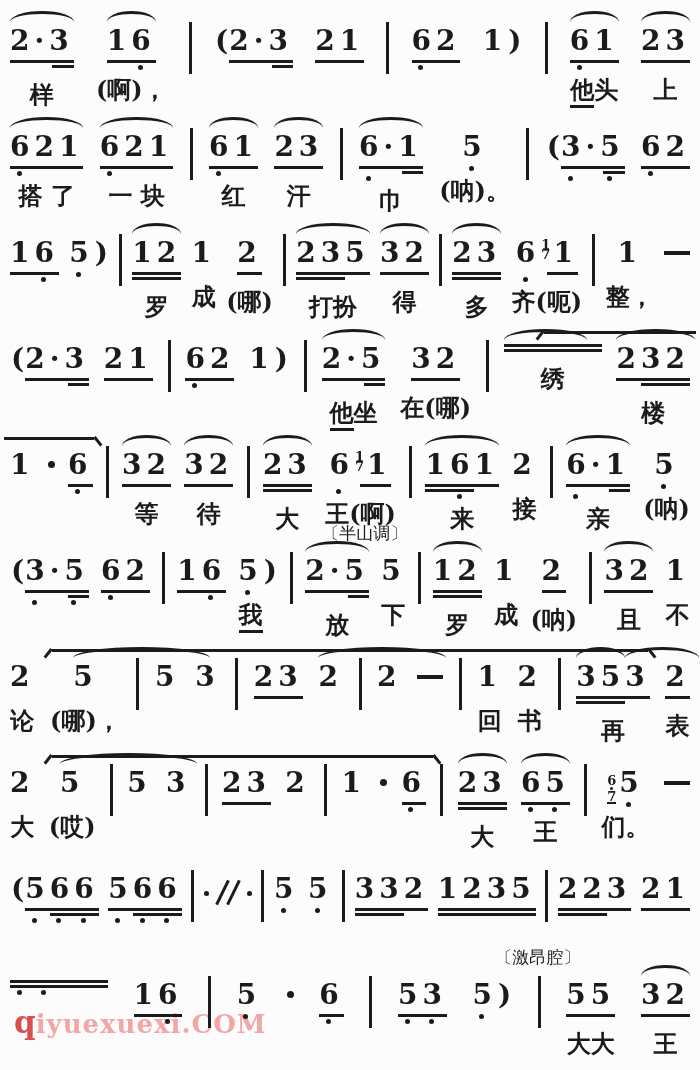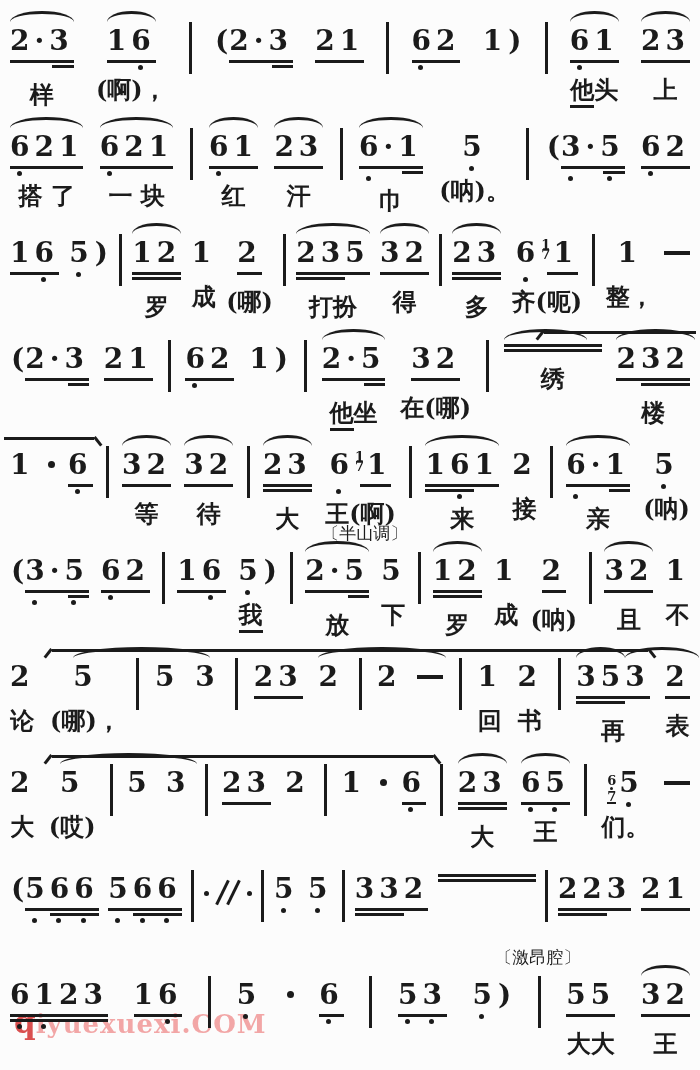--- a/index.html
+++ b/index.html
@@ -1542,20 +1542,21 @@
                 <span class="ch">3</span>
                 <span class="ch">2</span>
               </div>
             </div>
           </div>
         </div>
         <div class="tok">
           <div class="mid">
             <div class="nb">
               <div class="z-slur"></div>
+              <div class="dig"><span class="ch">1</span><span class="ch">2</span><span class="ch">3</span><span class="ch">5</span></div>
               <div class="z-ul">
                 <i class="ub"></i>
                 <i class="ub"></i>
               </div>
               <div class="z-dots">
                 <span class="ch">1</span>
                 <span class="ch">2</span>
                 <span class="ch">3</span>
                 <span class="ch">5</span>
               </div>
@@ -1599,21 +1600,20 @@
         </div>
       </div>
     </div>
     <div class="line">
       <div class="linelabel" style="left: 71%;">〔激昂腔〕</div>
       <div class="row">
         <div class="tok">
           <div class="mid">
             <div class="nb">
               <div class="z-slur"></div>
-              <div class="dig"><span class="ch">6</span><span class="ch">1</span><span class="ch">2</span><span class="ch">3</span></div>
               <div class="z-ul">
                 <i class="ub"></i>
                 <i class="ub"></i>
               </div>
               <div class="z-dots">
                 <span class="ch">6<i class="od"></i></span>
                 <span class="ch">1<i class="od"></i></span>
                 <span class="ch">2</span>
                 <span class="ch">3</span>
               </div>

